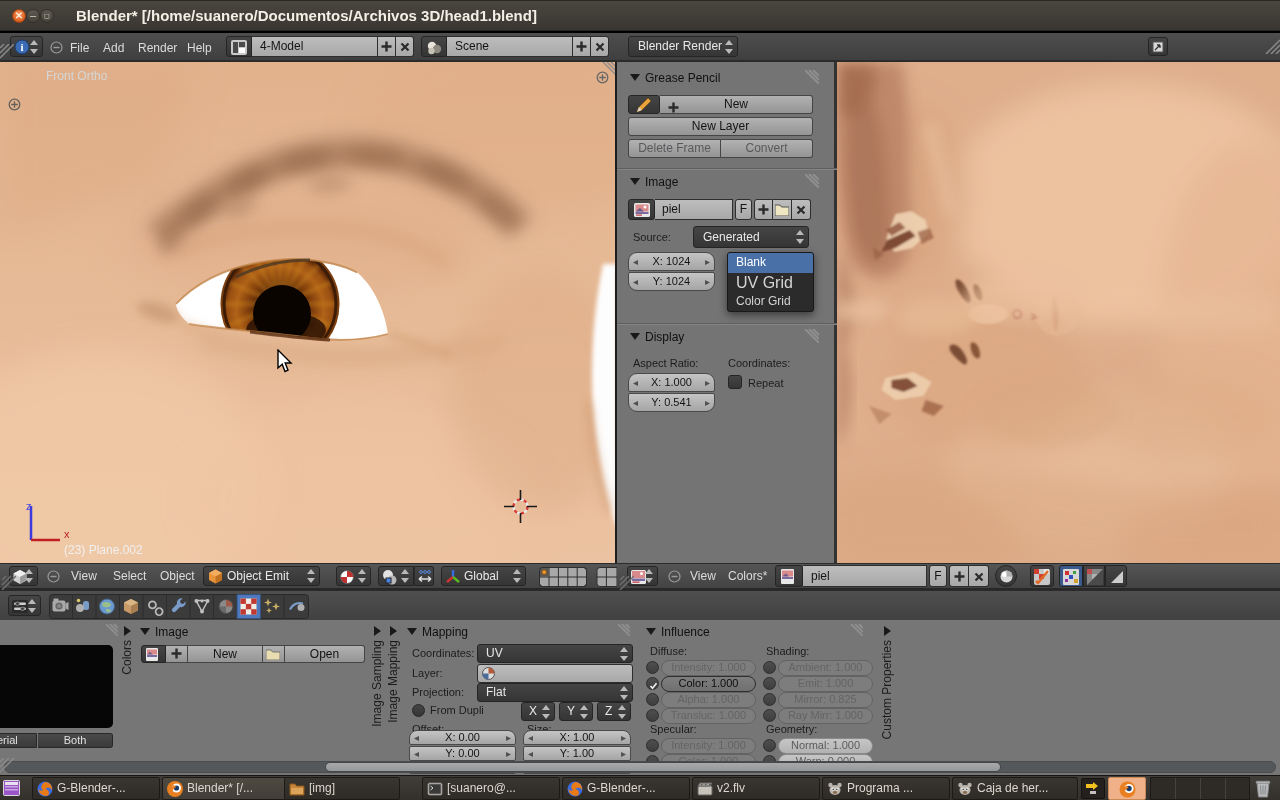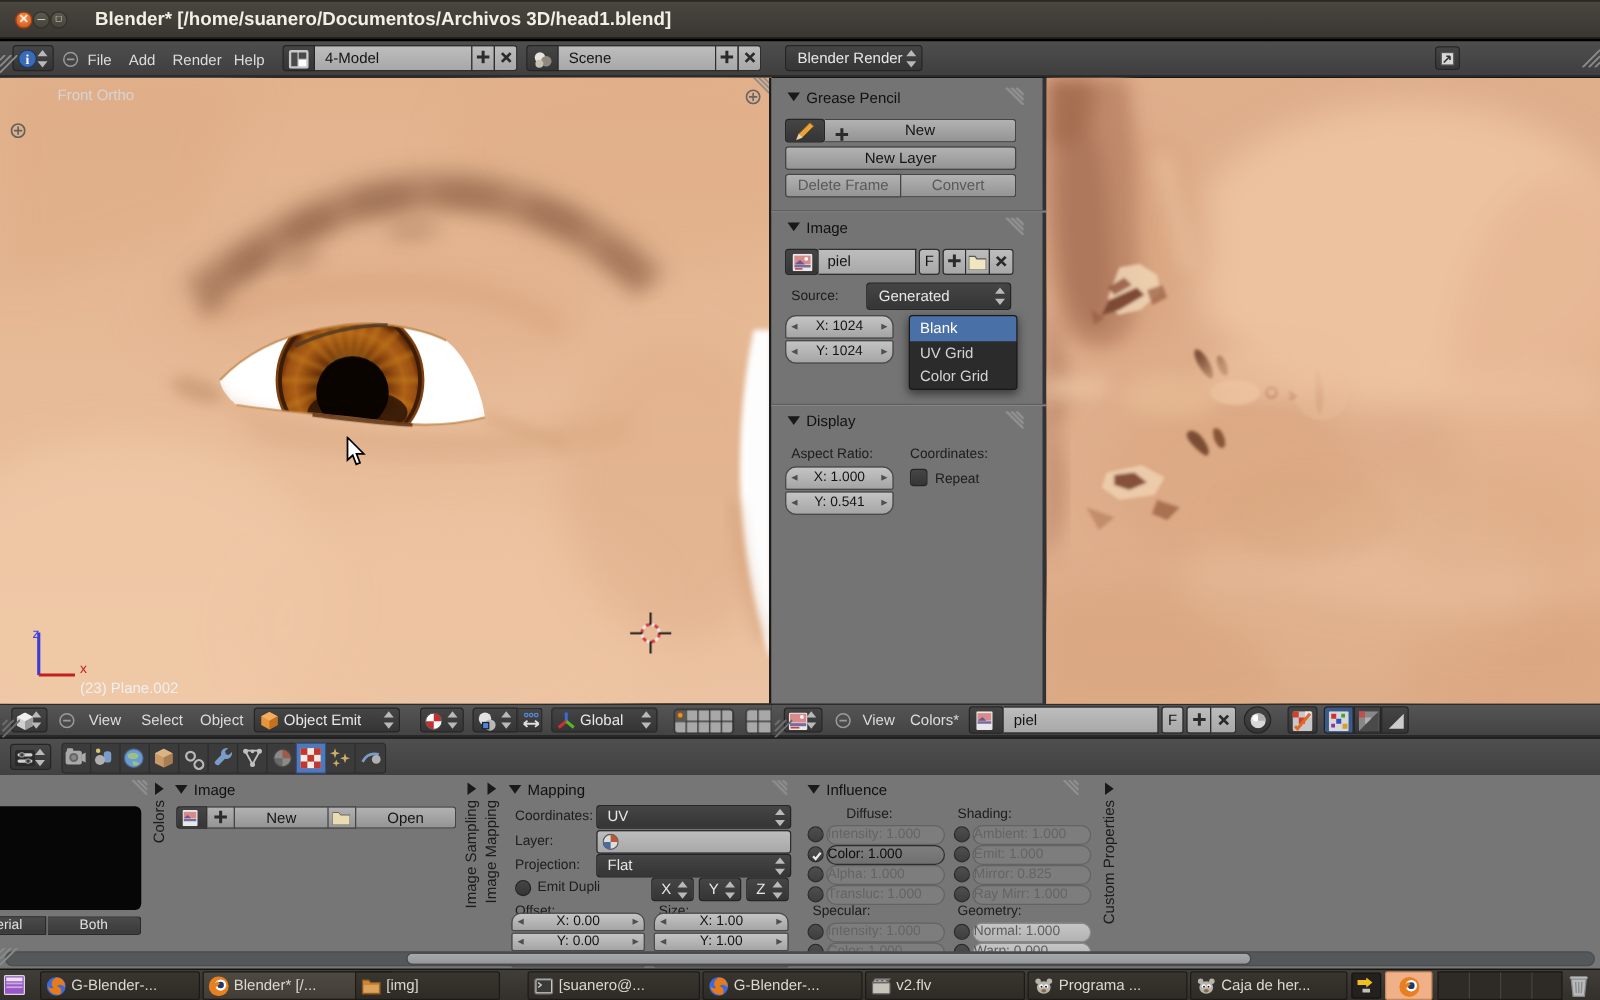--- a/index.html
+++ b/index.html
@@ -45,21 +45,21 @@
 .ptri-r{width:0;height:0;border-top:5px solid transparent;border-bottom:5px solid transparent;border-left:7px solid #191919;}
 .ptitle{color:#101010;font-size:12px;}
 .plabel{color:#1c1c1c;font-size:11px;}
 .psep{width:220px;height:2px;background:#5f5f5f;border-bottom:1px solid #858585;}
 .lbtn{background:linear-gradient(#b2b2b2,#949494);border:1px solid #454545;border-radius:3px;color:#141414;font-size:12px;line-height:17px;}
 .lbtn.dis{color:#59595c;}
 .pillfield{background:linear-gradient(#c4c4c4,#a5a5a5);border:1px solid #4a4a4a;color:#4f4f4f;font-size:10px;line-height:17px;padding:0 4px;display:flex;justify-content:space-between;align-items:center;}
 .pft{color:#141414;font-size:11px;}
 .vtext{color:#1c1c1c;font-size:12px;writing-mode:vertical-rl;transform:rotate(180deg);}
 .cb{width:13px;height:13px;background:linear-gradient(#4e4e4e,#3e3e3e);border:1px solid #2c2c2c;border-radius:7px;}
-.spill{width:95px;height:16px;border-radius:8px;font-size:11px;line-height:13px;}
+.spill{width:95px;height:16px;border-radius:8px;font-size:11px;line-height:13px;text-align:center;}
 .spill.dis2{background:#7d7d7d;border:1px solid #636363;color:#646464;}
 .spill.on{background:linear-gradient(#7e7e7e,#707070);border:1px solid #2e2e2e;color:#0d0d0d;}
 .spill.lit{background:linear-gradient(#c6c6c6,#b2b2b2);border:1px solid #8a8a8a;color:#5c5c5c;}
 </style>
 </head>
 <body>
 <div class="abs" id="titlebar">
   <div class="wbtn" id="btn-close">✕</div>
   <div class="wbtn" id="btn-min">–</div>
   <div class="wbtn" id="btn-max">◻</div>
@@ -294,21 +294,21 @@
   <div class="abs lt" style="left:175px;top:137px;width:19px;height:21px;border-left:none;border-radius:0 3px 3px 0;text-align:center;line-height:18px;"><svg width="10" height="10" viewBox="0 0 10 10" style="vertical-align:middle">
         <path d="M1.5,1.5 L8.5,8.5 M8.5,1.5 L1.5,8.5" stroke="#2b2b2b" stroke-width="2.2"></path>
       </svg></div>
   <span class="abs plabel" style="left:16px;top:169px;">Source:</span>
   <div class="abs dk" style="left:76px;top:164px;width:116px;height:22px;font-size:12px;line-height:20px;padding-left:9px;">Generated<span class="ud"></span></div>
   <div class="abs pillfield" style="left:11px;top:190px;width:87px;height:19px;border-radius:9px 9px 2px 2px;">◂<span class="pft">X: 1024</span>▸</div>
   <div class="abs pillfield" style="left:11px;top:210px;width:87px;height:19px;border-radius:2px 2px 9px 9px;">◂<span class="pft">Y: 1024</span>▸</div>
 
   <div class="abs" style="left:110px;top:190px;width:87px;height:60px;background:#2b2b2b;border:1px solid #191919;border-radius:3px;box-shadow:0 3px 8px rgba(0,0,0,0.5);">
     <div style="height:20px;background:#4a70a8;color:#fff;font-size:12px;line-height:19px;padding-left:8px;border-radius:2px 2px 0 0;">Blank</div>
-    <div style="height:19px;color:#d4d4d4;font-size:12px;line-height:19px;padding-left:8px;">UV Grid</div>
+    <div style="height:19px;color:#d4d4d4;font-size:16px;line-height:19px;padding-left:8px;">UV Grid</div>
     <div style="height:19px;color:#d4d4d4;font-size:12px;line-height:19px;padding-left:8px;">Color Grid</div>
   </div>
   <div class="abs psep" style="left:0px;top:261px;"></div>
 
   <span class="abs ptri" style="left:13px;top:271px;"></span>
   <span class="abs ptitle" style="left:28px;top:268px;">Display</span>
   <svg class="abs" style="left:180px;top:267px;" width="22" height="14" viewBox="0 0 22 14">
       <path d="M8,0 L22,14 M12,0 L22,10 M16,0 L22,6" stroke="#8f8f8f" stroke-width="2"></path>
     </svg>
   <span class="abs plabel" style="left:16px;top:295px;">Aspect Ratio:</span>
@@ -690,39 +690,39 @@
   <div class="abs lt" style="left:477px;top:44px;width:156px;height:19px;border-radius:3px;">
     <svg class="abs" style="left:4px;top:2px;" width="13" height="13" viewBox="0 0 13 13">
         <circle cx="6.5" cy="6.5" r="6" fill="#ddd" stroke="#555"></circle>
         <path d="M6.5,0.5 A6,6 0 0 1 12.5,6.5 L6.5,6.5 Z" fill="#b05a3a"></path>
         <path d="M6.5,12.5 A6,6 0 0 1 0.5,6.5 L6.5,6.5 Z" fill="#4a6a9a"></path>
       </svg>
   </div>
   <span class="abs plabel" style="left:412px;top:66px;">Projection:</span>
   <div class="abs dk" style="left:477px;top:63px;width:156px;height:19px;font-size:12px;line-height:17px;padding-left:8px;">Flat<span class="ud"></span></div>
   <div class="abs dk" style="left:412px;top:84px;width:13px;height:13px;border-radius:7px;"></div>
-  <span class="abs plabel" style="left:430px;top:84px;">Emit Dupli</span>
+  <span class="abs plabel" style="left:430px;top:84px;">From Dupli</span>
   <div class="abs dk" style="left:521px;top:82px;width:34px;height:19px;font-size:12px;line-height:17px;padding-left:7px;">X<span class="ud"></span></div>
   <div class="abs dk" style="left:559px;top:82px;width:34px;height:19px;font-size:12px;line-height:17px;padding-left:7px;">Y<span class="ud"></span></div>
   <div class="abs dk" style="left:597px;top:82px;width:34px;height:19px;font-size:12px;line-height:17px;padding-left:7px;">Z<span class="ud"></span></div>
   <span class="abs plabel" style="left:412px;top:103px;">Offset:</span>
   <span class="abs plabel" style="left:527px;top:103px;">Size:</span>
   <div class="abs pillfield" style="left:409px;top:110px;width:107px;height:15px;border-radius:8px 8px 2px 2px;">◂<span class="pft">X: 0.00</span>▸</div>
   <div class="abs pillfield" style="left:409px;top:126px;width:107px;height:15px;border-radius:2px;">◂<span class="pft">Y: 0.00</span>▸</div>
     <div class="abs pillfield" style="left:409px;top:142px;width:107px;height:12px;border-radius:2px;">◂<span class="pft">Z: 0.00</span>▸</div>
   <div class="abs pillfield" style="left:523px;top:110px;width:108px;height:15px;border-radius:8px 8px 2px 2px;">◂<span class="pft">X: 1.00</span>▸</div>
   <div class="abs pillfield" style="left:523px;top:126px;width:108px;height:15px;border-radius:2px;">◂<span class="pft">Y: 1.00</span>▸</div>
     <div class="abs pillfield" style="left:523px;top:142px;width:108px;height:12px;border-radius:2px;">◂<span class="pft">Z: 1.00</span>▸</div>
 
   <span class="abs ptri" style="left:646px;top:8px;"></span>
   <span class="abs ptitle" style="left:661px;top:5px;">Influence</span>
   <svg class="abs" style="left:845px;top:4px;" width="18" height="12" viewBox="0 0 18 12">
       <path d="M6,0 L18,12 M10,0 L18,8 M14,0 L18,4" stroke="#8f8f8f" stroke-width="1.8"></path>
     </svg>
-  <span class="abs plabel" style="left:650px;top:25px;margin-left:27px;">Diffuse:</span>
+  <span class="abs plabel" style="left:650px;top:25px;">Diffuse:</span>
   <span class="abs plabel" style="left:766px;top:25px;">Shading:</span>
   <div class="abs cb" style="left:646px;top:41px;"></div>
     <div class="abs spill dis2" style="left:661px;top:40px;">Intensity: 1.000</div>
   <div class="abs cb" style="left:763px;top:41px;"></div>
     <div class="abs spill dis2" style="left:778px;top:40px;">Ambient: 1.000</div>
   <div class="abs cb" style="left:646px;top:57px;"><svg width="13" height="13" viewBox="0 0 13 13">
         <path d="M3.5,7 L5.5,9.2 L9.5,4.2" stroke="#ececec" stroke-width="1.7" fill="none"></path>
       </svg></div>
     <div class="abs spill on" style="left:661px;top:56px;">Color: 1.000</div>
   <div class="abs cb" style="left:763px;top:57px;"></div>

